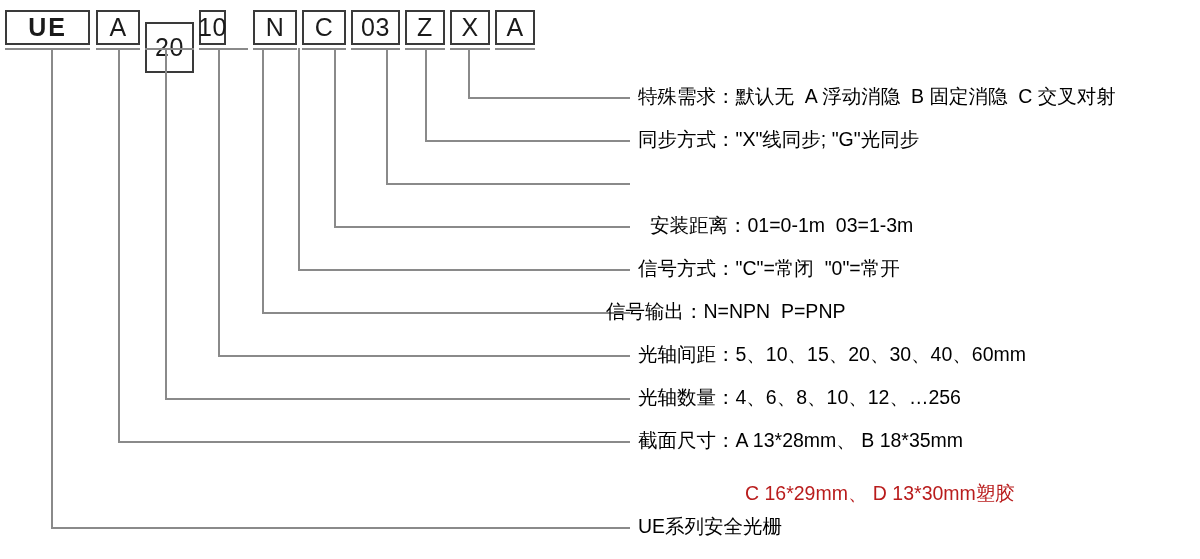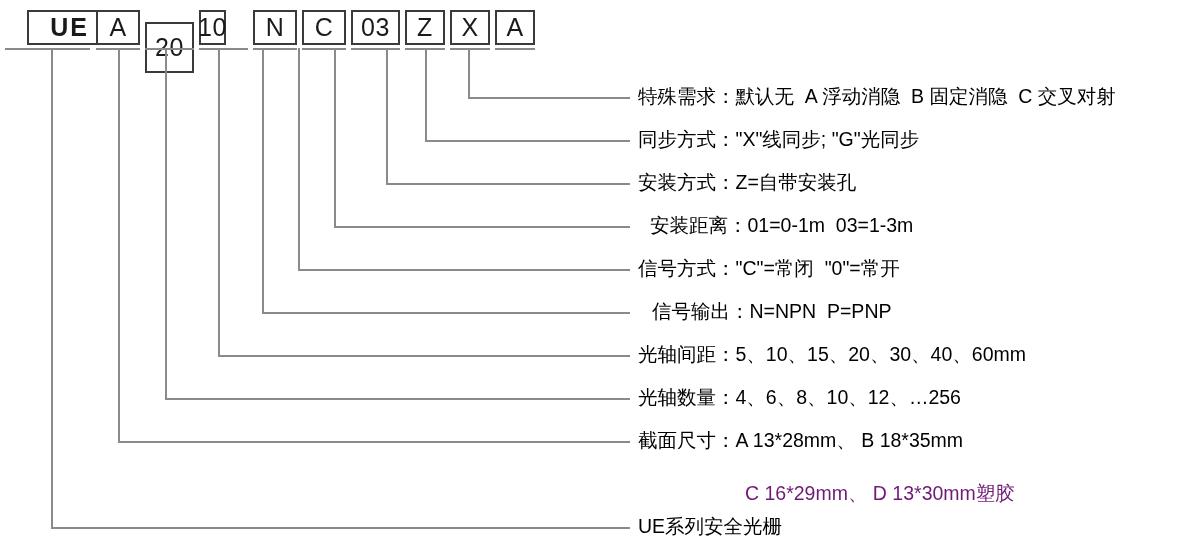--- a/index.html
+++ b/index.html
@@ -31,21 +31,20 @@
     align-items: center;
     justify-content: center;
     font-size: 25px;
     line-height: 1;
     color: #1a1a1a;
     letter-spacing: 0.5px;
   }
   .code-box.bold {
     font-weight: bold;
     letter-spacing: 2px;
-    margin-left: 22px;
   }
   .leader-line {
     position: absolute;
     background: #8a8a8a;
   }
   .leader-h {
     height: 2px;
   }
   .leader-v {
     width: 2px;
@@ -54,21 +53,21 @@
     position: absolute;
     font-size: 19.5px;
     line-height: 1;
     color: #000000;
     white-space: pre;
   }
   .desc-sub {
     position: absolute;
     font-size: 19.5px;
     line-height: 1;
-    color: #701a75;
+    color: #b91c1c;
     white-space: pre;
   }
 </style>
 </head>
 <body>
 
 <div id="diagram">
 
   <div class="code-box bold" style="left:5px;  top:10px; width:85px; height:35px;">UE</div>
   <div class="code-box" style="left:96px; top:10px; width:44px; height:35px;">A</div>
@@ -119,27 +118,26 @@
   <div class="leader-line leader-v" style="left:118px; top:48px; height:395px;"></div>
   <div class="leader-line leader-h" style="left:118px; top:441px; width:512px;"></div>
 
   <div class="leader-line leader-v" style="left:51px; top:48px; height:481px;"></div>
   <div class="leader-line leader-h" style="left:51px; top:527px; width:579px;"></div>
 
   <div class="desc" style="left:638px; top:87px;">特殊需求：默认无  A 浮动消隐  B 固定消隐  C 交叉对射</div>
 
   <div class="desc" style="left:638px; top:130px;">同步方式："X"线同步; "G"光同步</div>
 
-  <div class="desc" style="left:638px; top:173px;">安装方式：Z=自带安装孔</div>
 
   <div class="desc" style="left:638px; top:216px;margin-left:12px;">安装距离：01=0-1m  03=1-3m</div>
 
   <div class="desc" style="left:638px; top:259px;">信号方式："C"=常闭  "0"=常开</div>
 
-  <div class="desc" style="left:652px; top:302px;">信号输出：N=NPN  P=PNP</div>
+  <div class="desc" style="left:606px; top:302px;">信号输出：N=NPN  P=PNP</div>
 
   <div class="desc" style="left:638px; top:345px;">光轴间距：5、10、15、20、30、40、60mm</div>
 
   <div class="desc" style="left:638px; top:388px;">光轴数量：4、6、8、10、12、…256</div>
 
   <div class="desc" style="left:638px; top:431px;">截面尺寸：A 13*28mm、 B 18*35mm</div>
 
   <div class="desc-sub" style="left:745px; top:484px;">C 16*29mm、 D 13*30mm塑胶</div>
 
   <div class="desc" style="left:638px; top:517px;">UE系列安全光栅</div>

